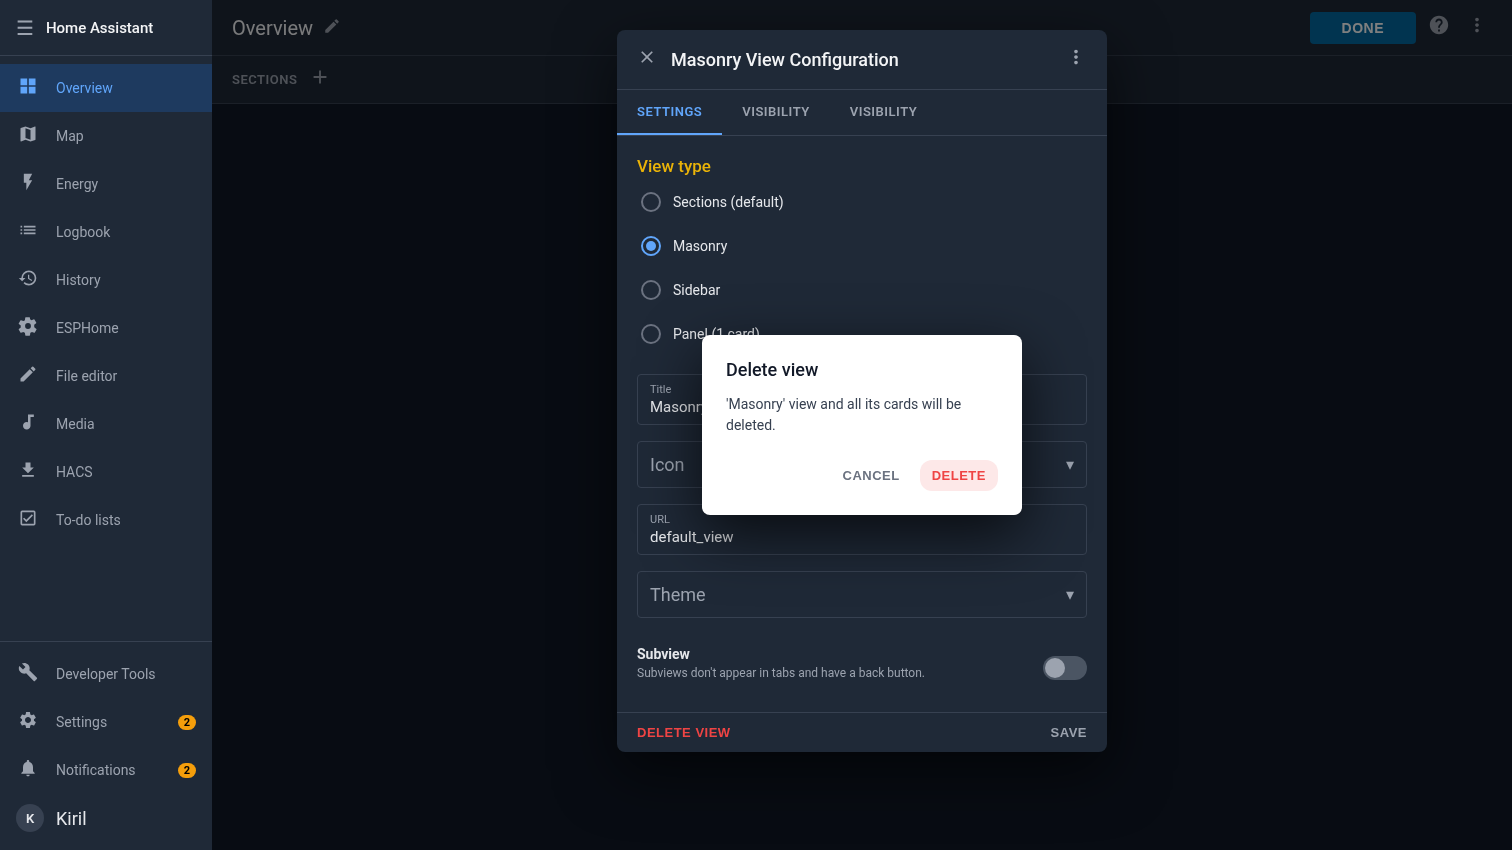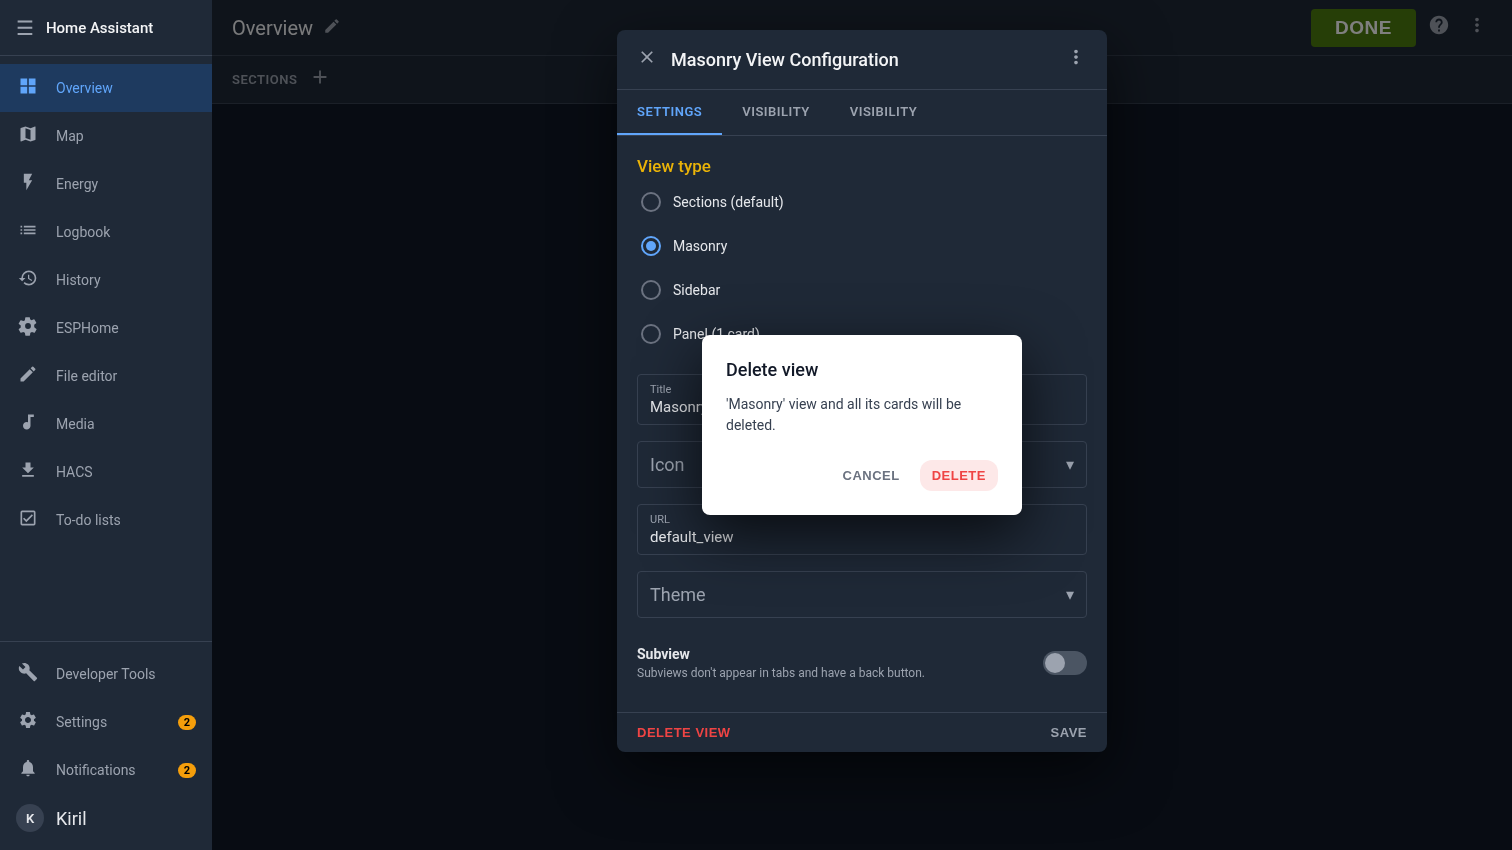--- a/index.html
+++ b/index.html
@@ -127,26 +127,26 @@
       color: #9ca3af;
       font-size: 18px;
       cursor: pointer;
     }
     .topbar-right {
       display: flex;
       align-items: center;
       gap: 8px;
     }
     .done-btn {
-      background: #4d7c0f;
+      background: #0369a1;
       color: #fff;
       border: none;
-      padding: 8px 24px;
+      padding: 8px 32px;
       border-radius: 4px;
-      font-size: 19px;
+      font-size: 14px;
       font-weight: 600;
       cursor: pointer;
       letter-spacing: 0.5px;
     }
     .icon-btn {
       background: none;
       border: none;
       color: #9ca3af;
       font-size: 20px;
       cursor: pointer;
@@ -323,21 +323,21 @@
       font-size: 18px;
       color: #9ca3af;
     }
     .chevron-icon {
       color: #9ca3af;
       font-size: 16px;
     }
 
     .subview-row {
       display: flex;
-      align-items: center;
+      align-items: flex-end;
       justify-content: space-between;
       padding: 12px 0;
     }
     .subview-text h4 {
       font-size: 14px;
       color: #e5e7eb;
       margin-bottom: 4px;
     }
     .subview-text p {
       font-size: 12px;

